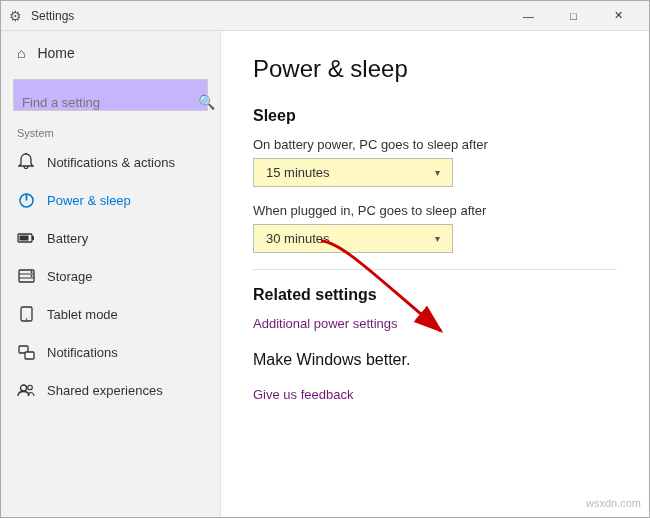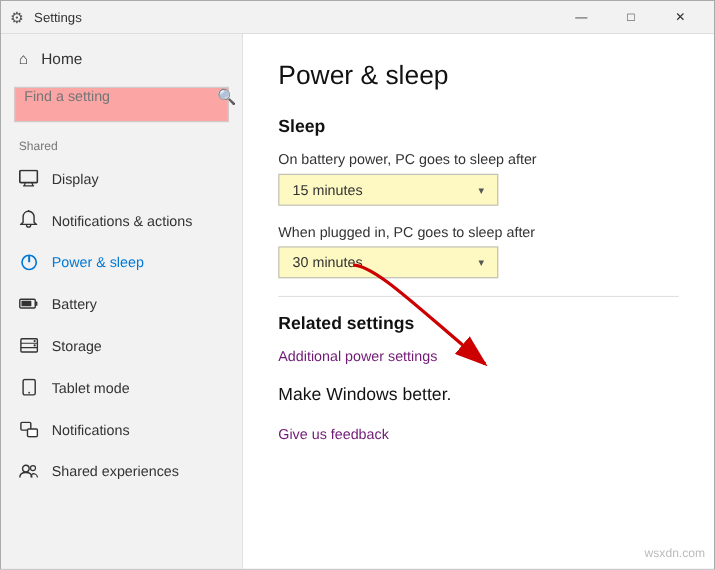--- a/index.html
+++ b/index.html
@@ -77,23 +77,23 @@
       display: flex;
       align-items: center;
       padding: 14px 16px;
       gap: 12px;
       cursor: pointer;
       color: #333;
     }
     .sidebar-search {
       margin: 4px 12px 10px 12px;
       display: flex;
-      align-items: flex-start;
+      align-items: flex-end;
       border: 1px solid #ccc;
-      background: #fca5a5;
+      background: #c4b5fd;
       height: 32px;
       padding: 0 8px;
     }
     .sidebar-search input {
       border: none;
       outline: none;
       background: transparent;
       font-size: 13px;
       flex: 1;
       color: #555;
@@ -234,33 +234,22 @@
 
     <div class="sidebar">
       <div class="sidebar-home">
         <span class="item-icon">⌂</span>
         <span>Home</span>
       </div>
       <div class="sidebar-search">
         <input type="text" placeholder="Find a setting" style="">
         <span class="sidebar-search-icon">🔍</span>
       </div>
-      <div class="sidebar-section-label">Shared</div>
-
-      <div class="sidebar-item">
-        <span class="item-icon">
-          <svg width="18" height="16" viewBox="0 0 18 16" fill="none">
-            <rect x="1" y="1" width="16" height="11" rx="1" stroke="#333" stroke-width="1.5" fill="none"></rect>
-            <line x1="6" y1="12" x2="5" y2="15" stroke="#333" stroke-width="1.2"></line>
-            <line x1="12" y1="12" x2="13" y2="15" stroke="#333" stroke-width="1.2"></line>
-            <line x1="4" y1="15" x2="14" y2="15" stroke="#333" stroke-width="1.2"></line>
-          </svg>
-        </span>
-        <span>Display</span>
-      </div>
+      <div class="sidebar-section-label">System</div>
+
 
       <div class="sidebar-item">
         <span class="item-icon">
           <svg width="16" height="18" viewBox="0 0 16 18" fill="none">
             <path d="M8 1 C5 1 3 3.5 3 6.5 L3 11 L1 13 L15 13 L13 11 L13 6.5 C13 3.5 11 1 8 1Z" stroke="#333" stroke-width="1.3" fill="none"></path>
             <line x1="8" y1="1" x2="8" y2="0" stroke="#333" stroke-width="1.3"></line>
             <path d="M6 13 Q6 15.5 8 15.5 Q10 15.5 10 13" stroke="#333" stroke-width="1.2" fill="none"></path>
           </svg>
         </span>
         <span>Notifications &amp; actions</span>

